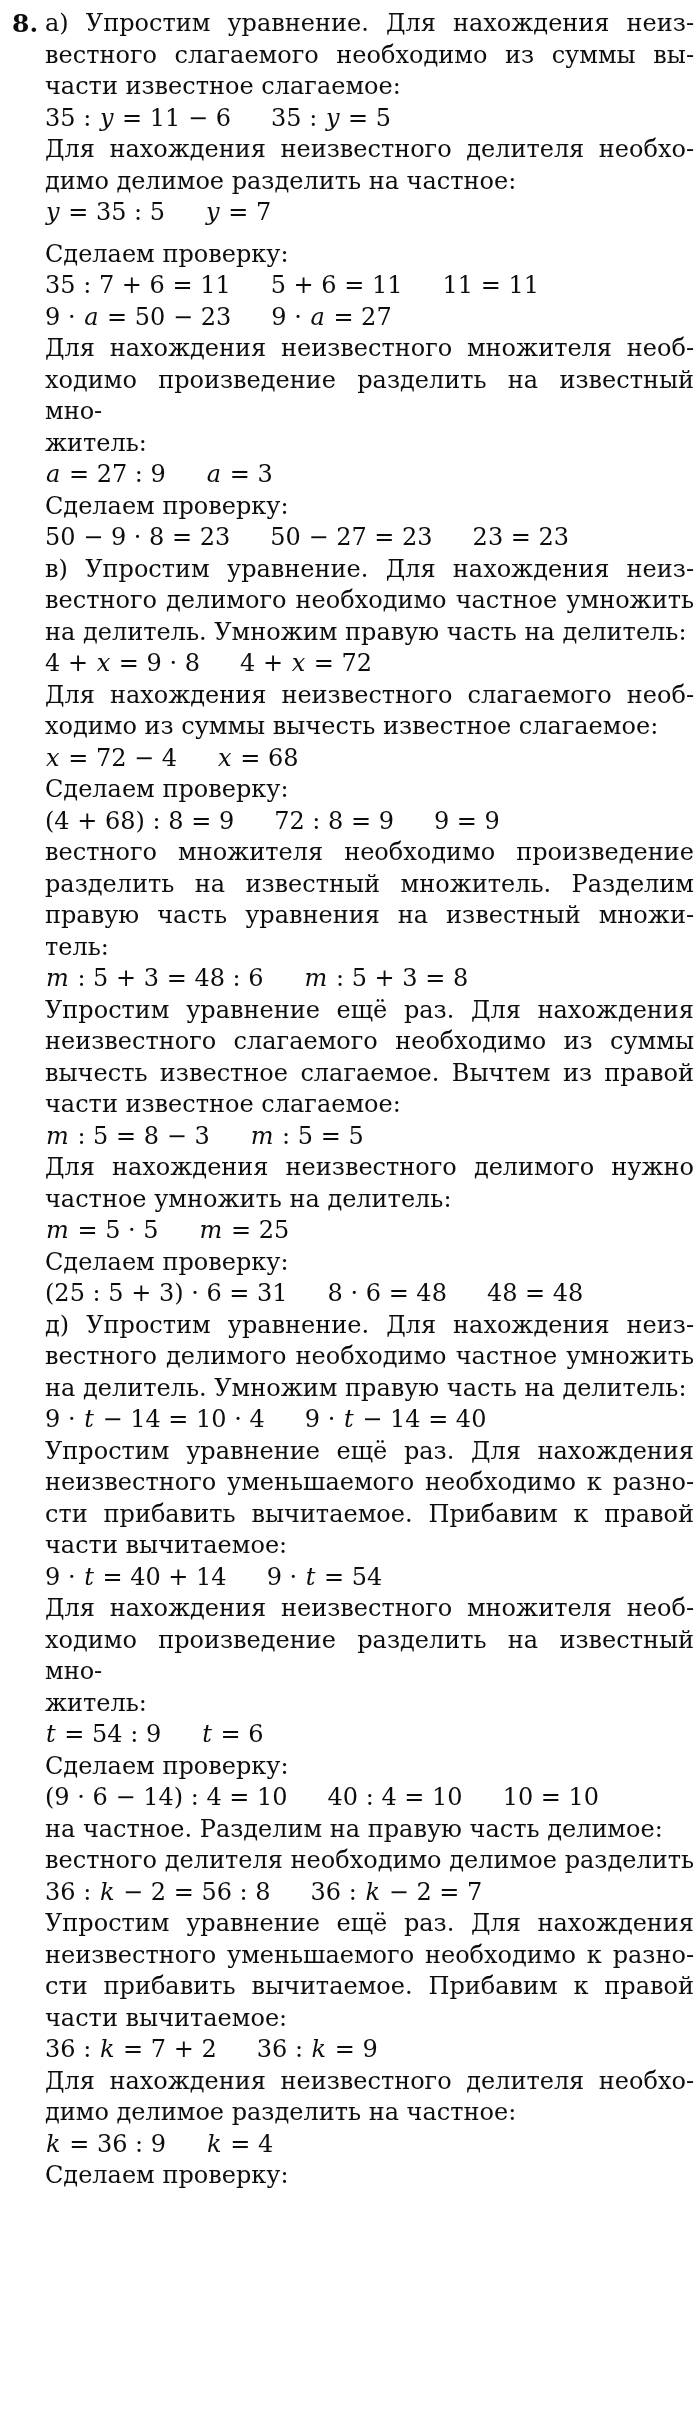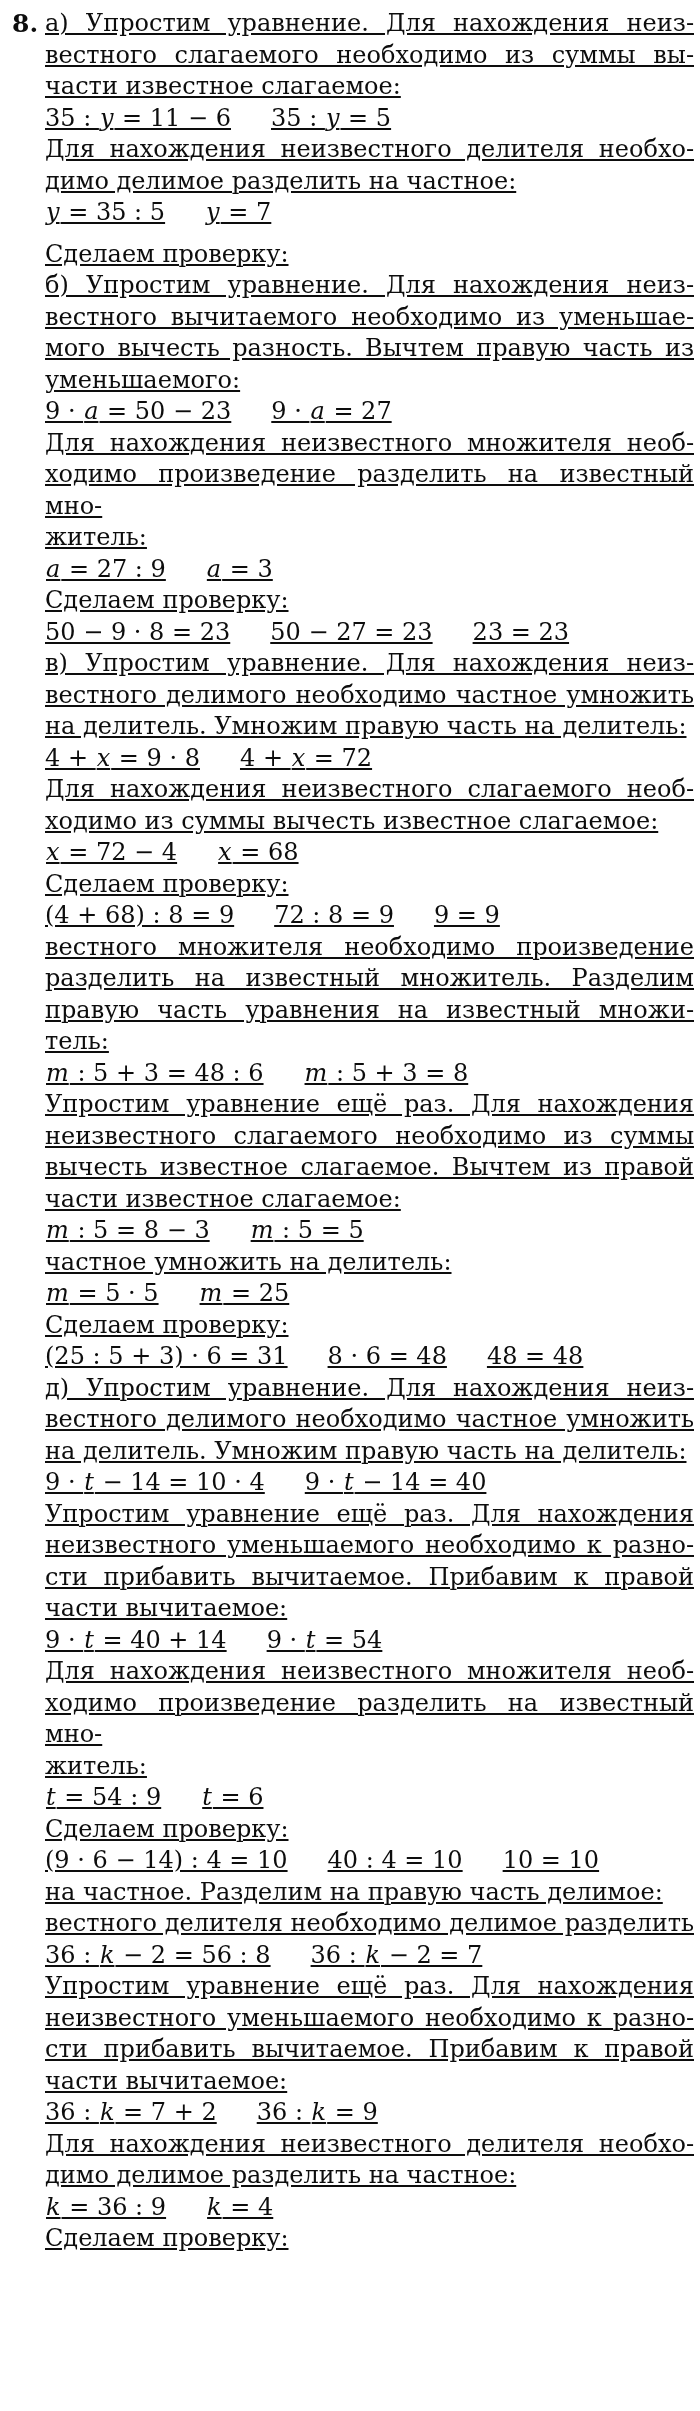--- a/index.html
+++ b/index.html
@@ -25,33 +25,31 @@
     top: 8px;
     font-weight: bold;
     font-size: 25px;
   }
   .block { margin: 0; }
   .block.gap { margin-top: 10px; }
   .line {
     text-align: justify;
     text-align-last: justify;
     white-space: normal;
-    text-decoration: underline;
   }
   .line.last {
     text-align-last: left;
   }
   .math {
     text-align: left;
   }
   .mpart {
     display: inline-block;
     margin-right: 40px;
     white-space: nowrap;
-    text-decoration: underline;
   }
   .mpart:last-child { margin-right: 0; }
   .mpart i {
     font-style: italic;
     padding: 0 1px;
   }
 </style>
 </head>
 <body>
 
@@ -65,26 +63,21 @@
       </div>
       <div class="block math"><span class="mpart">35 : <i>y</i> = 11 − 6</span><span class="mpart">35 : <i>y</i> = 5</span></div>
       <div class="block para">
         <div class="line">Для нахождения неизвестного делителя необхо-</div>
         <div class="line last">димо делимое разделить на частное:</div>
       </div>
       <div class="block math"><span class="mpart"><i>y</i> = 35 : 5</span><span class="mpart"><i>y</i> = 7</span></div>
       <div class="block para gap">
         <div class="line last">Сделаем проверку:</div>
       </div>
-      <div class="block para">
-        <div class="line">б) Упростим уравнение. Для нахождения неиз-</div>
-        <div class="line">вестного вычитаемого необходимо из уменьшае-</div>
-        <div class="line">мого вычесть разность. Вычтем правую часть из</div>
-        <div class="line last">уменьшаемого:</div>
-      </div>
+      <div class="block math"><span class="mpart">35 : 7 + 6 = 11</span><span class="mpart">5 + 6 = 11</span><span class="mpart">11 = 11</span></div>
       <div class="block math"><span class="mpart">9 · <i>a</i> = 50 − 23</span><span class="mpart">9 · <i>a</i> = 27</span></div>
       <div class="block para">
         <div class="line">Для нахождения неизвестного множителя необ-</div>
         <div class="line">ходимо произведение разделить на известный мно-</div>
         <div class="line last">житель:</div>
       </div>
       <div class="block math"><span class="mpart"><i>a</i> = 27 : 9</span><span class="mpart"><i>a</i> = 3</span></div>
       <div class="block para">
         <div class="line last">Сделаем проверку:</div>
       </div>
@@ -112,20 +105,21 @@
       </div>
       <div class="block math"><span class="mpart"><i>m</i> : 5 + 3 = 48 : 6</span><span class="mpart"><i>m</i> : 5 + 3 = 8</span></div>
       <div class="block para">
         <div class="line">Упростим уравнение ещё раз. Для нахождения</div>
         <div class="line">неизвестного слагаемого необходимо из суммы</div>
         <div class="line">вычесть известное слагаемое. Вычтем из правой</div>
         <div class="line last">части известное слагаемое:</div>
       </div>
       <div class="block math"><span class="mpart"><i>m</i> : 5 = 8 − 3</span><span class="mpart"><i>m</i> : 5 = 5</span></div>
       <div class="block para">
+        <div class="line">Для нахождения неизвестного делимого нужно</div>
         <div class="line last">частное умножить на делитель:</div>
       </div>
       <div class="block math"><span class="mpart"><i>m</i> = 5 · 5</span><span class="mpart"><i>m</i> = 25</span></div>
       <div class="block para">
         <div class="line last">Сделаем проверку:</div>
       </div>
       <div class="block math"><span class="mpart">(25 : 5 + 3) · 6 = 31</span><span class="mpart">8 · 6 = 48</span><span class="mpart">48 = 48</span></div>
       <div class="block para">
         <div class="line">д) Упростим уравнение. Для нахождения неиз-</div>
         <div class="line">вестного делимого необходимо частное умножить</div>

